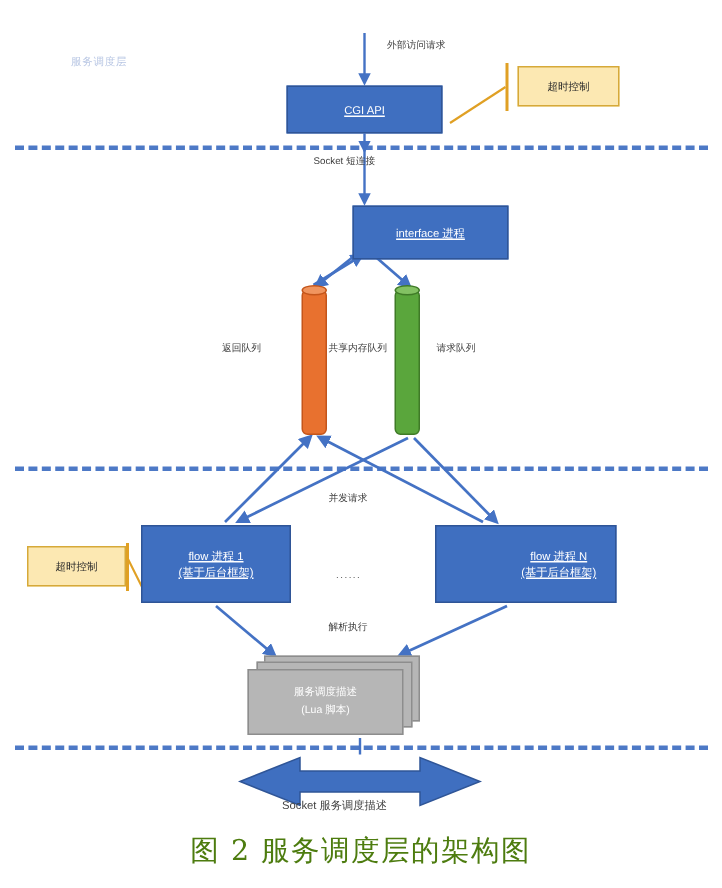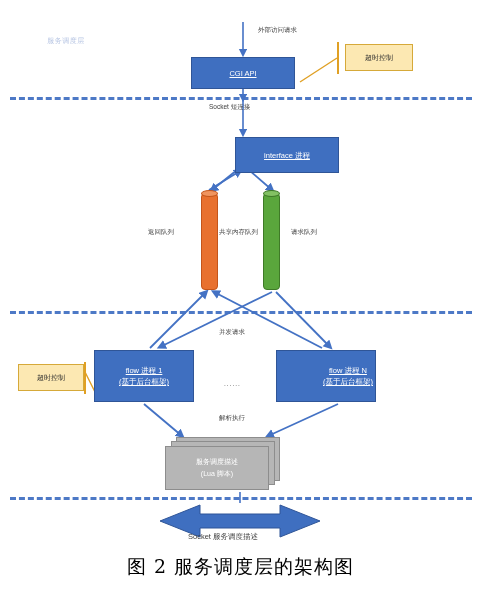--- a/index.html
+++ b/index.html
@@ -53,21 +53,21 @@
     flex-direction: column;
     align-items: center;
     justify-content: center;
     text-align: center;
     white-space: nowrap;
     text-decoration: underline;
   }
   #cgi-api   { left: 191px; top: 57px;  width: 104px; height: 32px; }
   #interface { left: 191px; top: 137px; width: 104px; height: 36px; margin-left: 44px; }
   #flow-1    { left: 94px;  top: 350px; width: 100px; height: 52px; }
-  #flow-n    { left: 276px; top: 350px; width: 100px; height: 52px; padding-left: 44px; }
+  #flow-n    { left: 290px; top: 350px; width: 121px; height: 52px; padding-left: 44px; }
 
   
   .yellow-box {
     background: #fce8b2;
     border: 1px solid #d6a939;
     color: #2b2b2b;
     font-size: 7px;
     display: flex; align-items: center; justify-content: center;
     white-space: nowrap;
   }
@@ -143,21 +143,21 @@
     left: 0; top: 0; width: 481px; height: 592px;
     pointer-events: none;
   }
 
   
   #caption {
     left: 0; top: 554px; width: 481px;
     text-align: center;
     font-family: "DejaVu Serif", "Liberation Serif", serif;
     font-size: 19px;
-    color: #000000;
+    color: #4d7c0f;
     letter-spacing: 1px;
   }
 </style>
 </head>
 <body>
 
 <div id="page">
 
   <div class="abs layer-label" id="layer-label">服务调度层</div>
 

